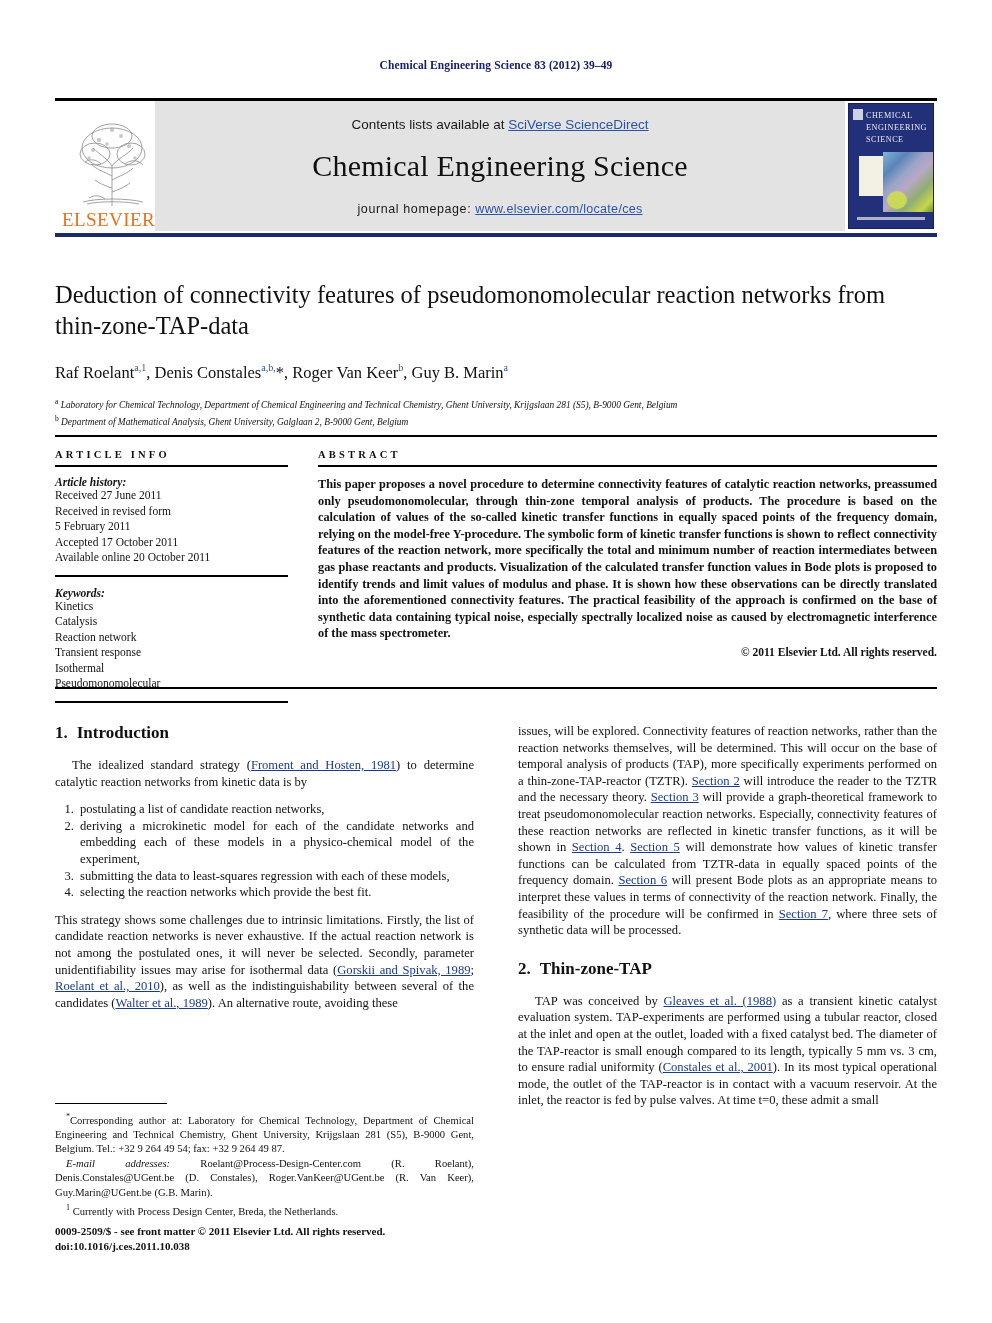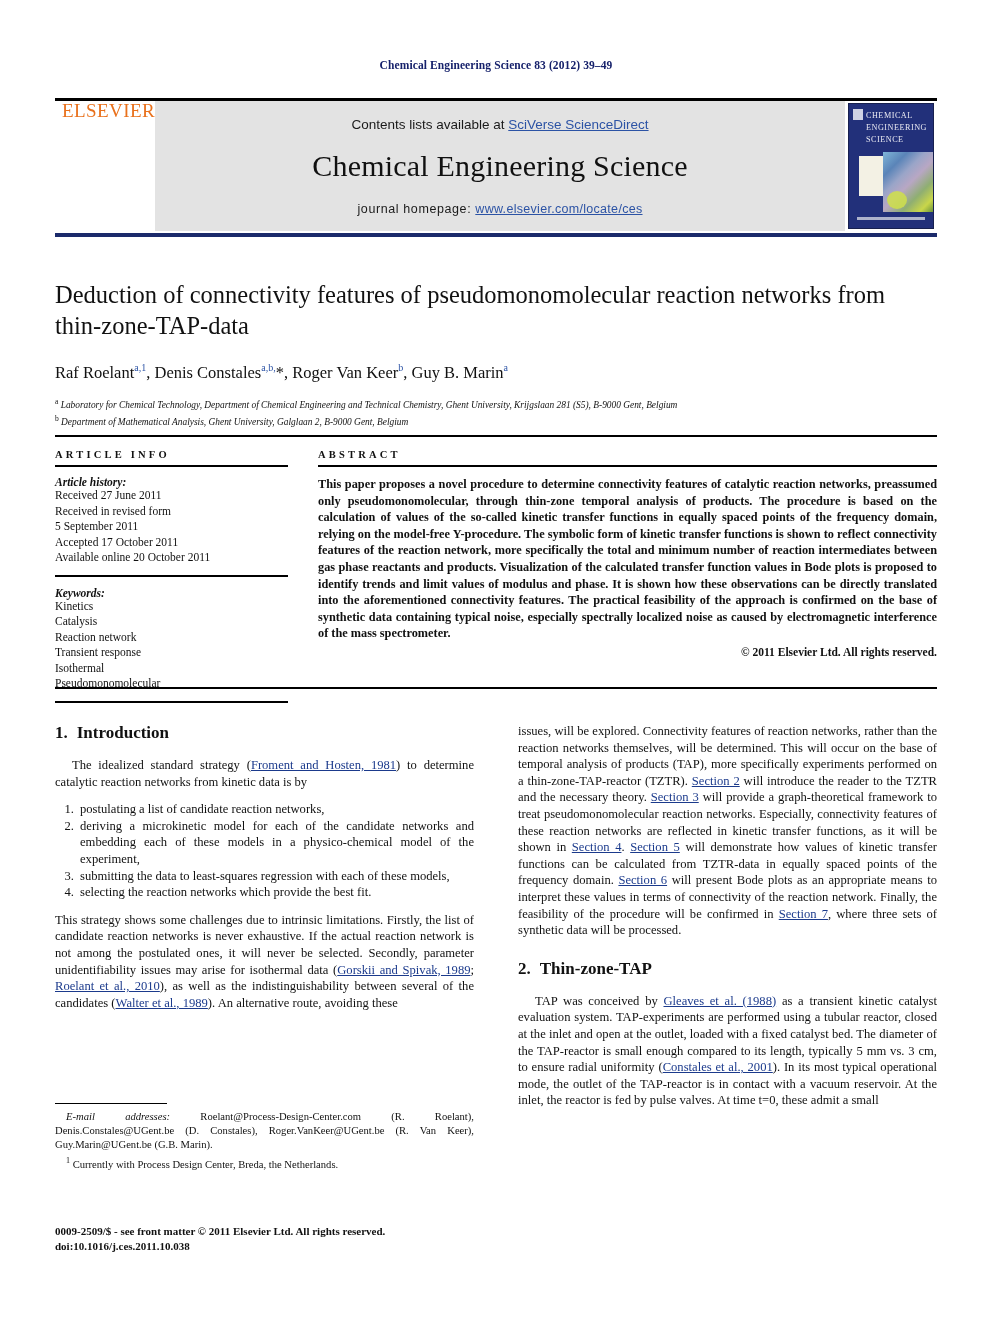--- a/index.html
+++ b/index.html
@@ -53,23 +53,23 @@
     left: 55px; top: 90px;
     width: 882px; height: 130px;
     display: flex;
     align-items: stretch;
   }
   .elsevier-logo {
     width: 100px;
     background: #ffffff;
     position: relative;
     display: flex;
-    flex-direction: row;
+    flex-direction: column;
     justify-content: flex-end;
-    align-items: flex-start;
+    align-items: flex-end;
     padding-bottom: 2px;
     box-sizing: border-box;
   }
   .elsevier-tree {
     width: 86px;
     height: 96px;
     position: relative;
     overflow: hidden;
   }
   .elsevier-wordmark {
@@ -451,21 +451,21 @@
 
   <div class="band-rule-top"></div>
   <div class="band">
 
     <div class="col-info">
       <div class="section-kicker">ARTICLE INFO</div>
       <div class="hr-thin"></div>
       <div class="info-label">Article history:</div>
       <div class="info-line">Received 27 June 2011</div>
       <div class="info-line">Received in revised form</div>
-      <div class="info-line">5 September 2011</div>
+      <div class="info-line">5 February 2011</div>
       <div class="info-line">Accepted 17 October 2011</div>
       <div class="info-line">Available online 20 October 2011</div>
       <div class="hr-thin-bot"></div>
       <div class="kw-block">
         <div class="info-label">Keywords:</div>
         <div class="info-line">Kinetics</div>
         <div class="info-line">Catalysis</div>
         <div class="info-line">Reaction network</div>
         <div class="info-line">Transient response</div>
         <div class="info-line">Isothermal</div>
@@ -508,20 +508,21 @@
       <div class="h2" style="margin-top:20px;">
         <span class="num">2.</span><span>Thin-zone-TAP</span>
       </div>
 
       <p class="body indent"><span>TAP was conceived by </span><a class="ref" href="#">Gleaves et al. (1988)</a><span> as a transient kinetic catalyst evaluation system. TAP-experiments are performed using a tubular reactor, closed at the inlet and open at the outlet, loaded with a fixed catalyst bed. The diameter of the TAP-reactor is small enough compared to its length, typically 5 mm vs. 3 cm, to ensure radial uniformity (</span><a class="ref" href="#">Constales et al., 2001</a><span>). In its most typical operational mode, the outlet of the TAP-reactor is in contact with a vacuum reservoir. At the inlet, the reactor is fed by pulse valves. At time t=0, these admit a small</span></p>
     </div>
   </div>
 
   <div class="footnote-area">
     <div class="footnote-rule"></div>
+    <p class="fn ind"><sup>*</sup><span>Corresponding author at: Laboratory for Chemical Technology, Department of Chemical Engineering and Technical Chemistry, Ghent University, Krijgslaan 281 (S5), B-9000 Gent, Belgium. Tel.: +32 9 264 49 54; fax: +32 9 264 49 87.</span></p>
     <p class="fn ind"><i>E-mail addresses:</i> <span>Roelant@Process-Design-Center.com (R. Roelant), Denis.Constales@UGent.be (D. Constales), Roger.VanKeer@UGent.be (R. Van Keer), Guy.Marin@UGent.be (G.B. Marin).</span></p>
     <p class="fn ind"><sup>1</sup> <span>Currently with Process Design Center, Breda, the Netherlands.</span></p>
   </div>
 
   <div class="issn-block">
     <div>0009-2509/$ - see front matter © 2011 Elsevier Ltd. All rights reserved.</div>
     <div>doi:10.1016/j.ces.2011.10.038</div>
   </div>
 
 </div>

